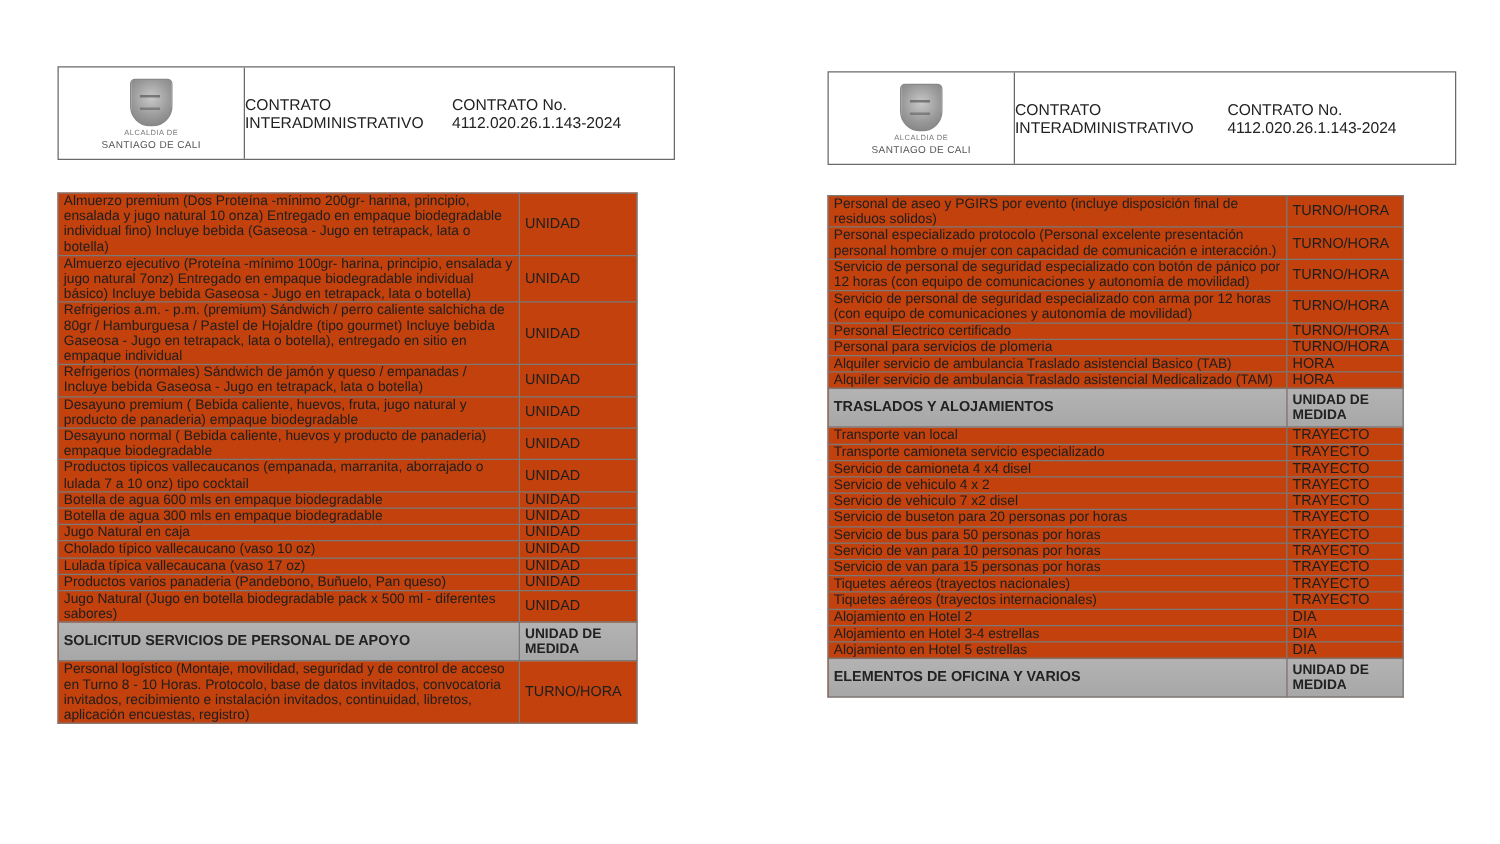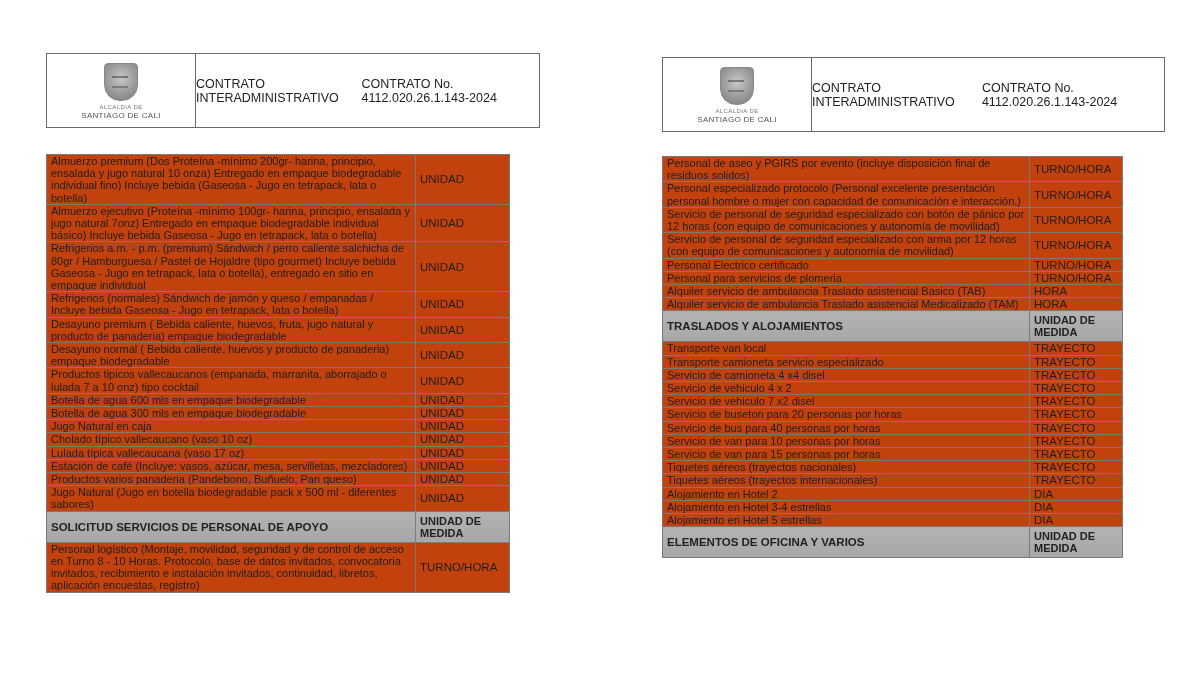--- a/index.html
+++ b/index.html
@@ -112,24 +112,20 @@
         </tr>
         <tr class="item">
           <td class="desc">Cholado típico vallecaucano (vaso 10 oz)</td>
           <td class="unit">UNIDAD</td>
         </tr>
         <tr class="item">
           <td class="desc">Lulada típica vallecaucana (vaso 17 oz)</td>
           <td class="unit">UNIDAD</td>
         </tr>
         <tr class="item">
-          <td class="desc">Estación de café (Incluye: vasos, azúcar, mesa, servilletas, mezcladores)</td>
-          <td class="unit">UNIDAD</td>
-        </tr>
-        <tr class="item">
           <td class="desc">Productos varios panaderia (Pandebono, Buñuelo, Pan queso)</td>
           <td class="unit">UNIDAD</td>
         </tr>
         <tr class="item">
           <td class="desc">Jugo Natural (Jugo en botella biodegradable pack x 500 ml - diferentes sabores)</td>
           <td class="unit">UNIDAD</td>
         </tr>
         <tr class="section">
           <td class="desc">SOLICITUD SERVICIOS DE PERSONAL DE APOYO</td>
           <td class="unit">UNIDAD DE MEDIDA</td>
@@ -210,21 +206,21 @@
         </tr>
         <tr class="item">
           <td class="desc">Servicio de vehiculo 7 x2 disel</td>
           <td class="unit">TRAYECTO</td>
         </tr>
         <tr class="item">
           <td class="desc">Servicio de buseton  para 20 personas por horas</td>
           <td class="unit">TRAYECTO</td>
         </tr>
         <tr class="item">
-          <td class="desc">Servicio de bus  para 40 personas por horas</td>
+          <td class="desc">Servicio de bus  para 50 personas por horas</td>
           <td class="unit">TRAYECTO</td>
         </tr>
         <tr class="item">
           <td class="desc">Servicio de van para 10 personas por horas</td>
           <td class="unit">TRAYECTO</td>
         </tr>
         <tr class="item">
           <td class="desc">Servicio de van para 15 personas por horas</td>
           <td class="unit">TRAYECTO</td>
         </tr>

